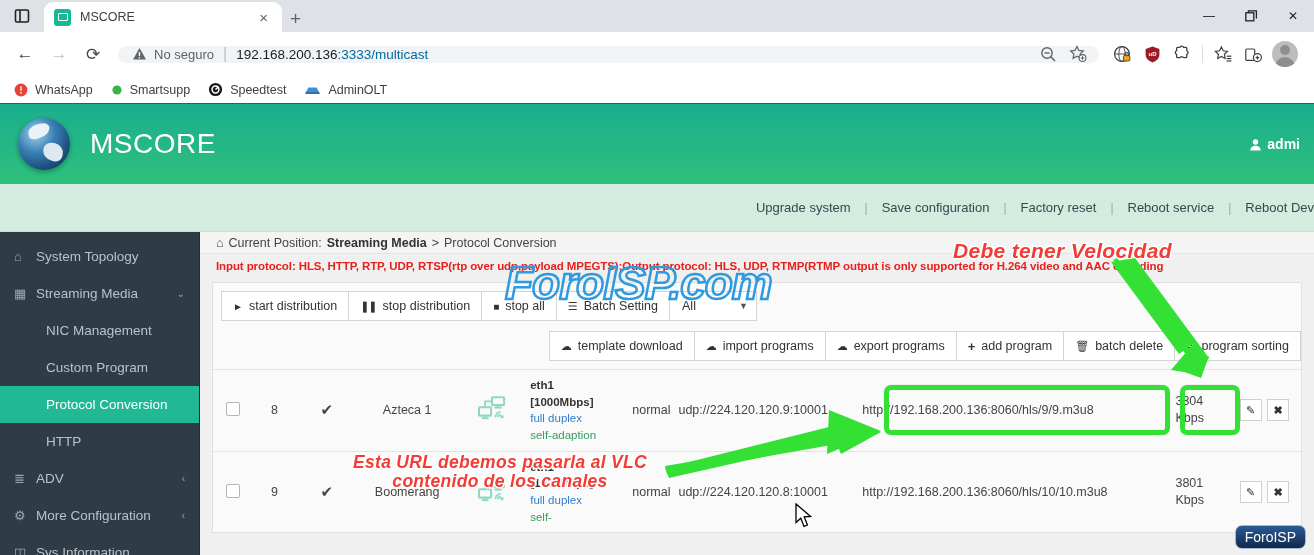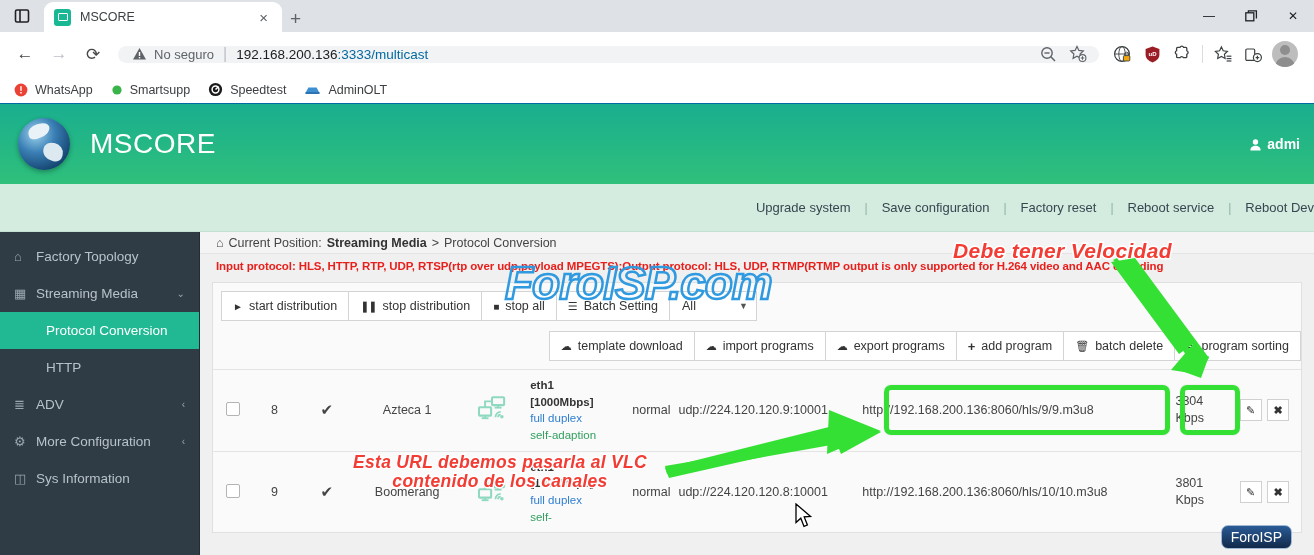--- a/index.html
+++ b/index.html
@@ -433,26 +433,32 @@
       <span class="vsep">|</span>
       <a>Reboot Dev</a>
     </div>
   </div>
 
   <div class="body-row">
 
     <div class="sidebar">
       <div class="side-item">
         <span class="si-ico">⌂</span>
-        <span class="si-label">Factory Topology</span>
+        <span class="si-label">System Topology</span>
       </div>
       <div class="side-item">
         <span class="si-ico">▦</span>
         <span class="si-label">Streaming Media</span>
         <span class="si-caret">⌄</span>
+      </div>
+      <div class="side-item sub">
+        <span class="si-label">NIC Management</span>
+      </div>
+      <div class="side-item sub">
+        <span class="si-label">Custom Program</span>
       </div>
       <div class="side-item sub active">
         <span class="si-label">Protocol Conversion</span>
       </div>
       <div class="side-item sub">
         <span class="si-label">HTTP</span>
       </div>
       <div class="side-item">
         <span class="si-ico">≣</span>
         <span class="si-label">ADV</span>
@@ -647,15 +653,15 @@
 
   <div class="ovl ann" style="left:318px; top:453px; width:364px; font-size:17.5px;">
     <span>Esta URL debemos pasarla al VLC</span>
     <span>contenido de los canales</span>
   </div>
 
   <svg class="cursor" style="left:795px; top:503px;" width="18" height="26">
     <path d="M1 1 L1 19.5 L5.8 15.2 L9 23.4 L12.4 22 L9.2 13.9 L15.6 13.4 Z" fill="#fff" stroke="#000" stroke-width="1.3"></path>
   </svg>
 
-  <div class="ovl foro-badge" style="right:22px; bottom:6px;">ForoISP</div>
+  <div class="ovl foro-badge" style="right:8px; bottom:6px;">ForoISP</div>
 
 </div>
 
 </body></html>

